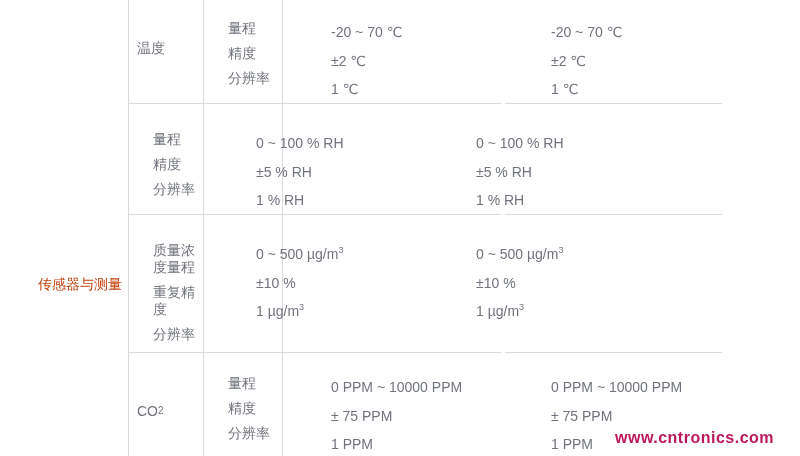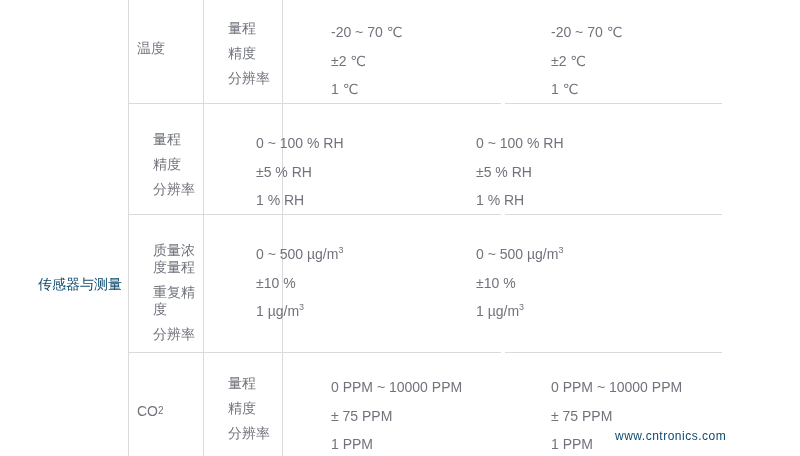--- a/index.html
+++ b/index.html
@@ -21,21 +21,21 @@
     width: 1px;
     background: #dadada;
   }
   .vl1 { left: 128px; }
   .vl2 { left: 203px; }
   .vl3 { left: 282px; }
   .row-header {
     position: absolute;
     left: 38px;
     top: 276px;
-    color: #0c4a6e;
+    color: #c2410c;
   }
   .spec-table {
     position: absolute;
     left: 128px;
     top: -7px;
     width: 594px;
   }
   .trow { position: relative; display: flex; }
   .r1 { height: 111px; }
   .r2 { height: 111px; }
@@ -49,23 +49,24 @@
   .c-v1     { width: 221px; padding: 27px 0 0 33px; }
   .c-v2     { width: 219px; padding: 27px 0 0 32px; }
   .r4 .c-param, .r4 .c-v1, .r4 .c-v2 { padding-top: 22px; }
   .cell p { margin: 0 0 8px 16px; line-height: 17px; }
   sup { font-size: 9px;  vertical-align: super; }
   sub { font-size: 10px; vertical-align: sub; }
   .watermark {
     position: absolute;
     left: 615px;
     top: 429px;
-    font-size: 12px;
+    font-size: 16px;
     letter-spacing: 0.5px;
-    color: #0c4a6e;
+    color: #be185d;
+    font-weight: bold;
   }
 </style>
 </head>
 <body>
 
 <div class="screen">
 
   <div class="vline vl1"></div>
   <div class="vline vl2"></div>
   <div class="vline vl3"></div>

